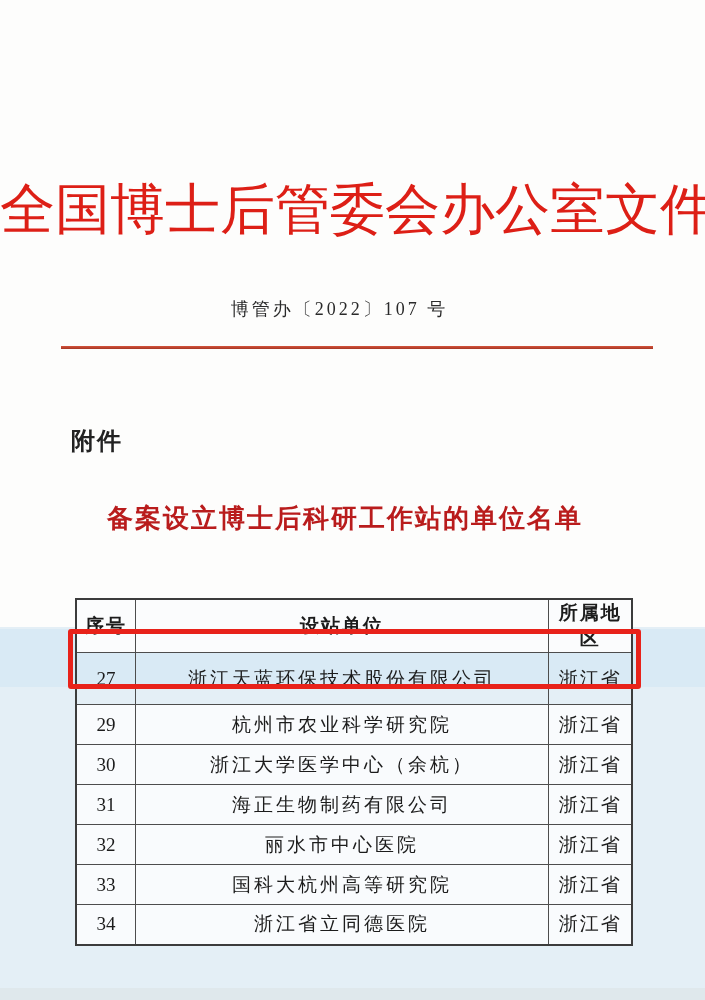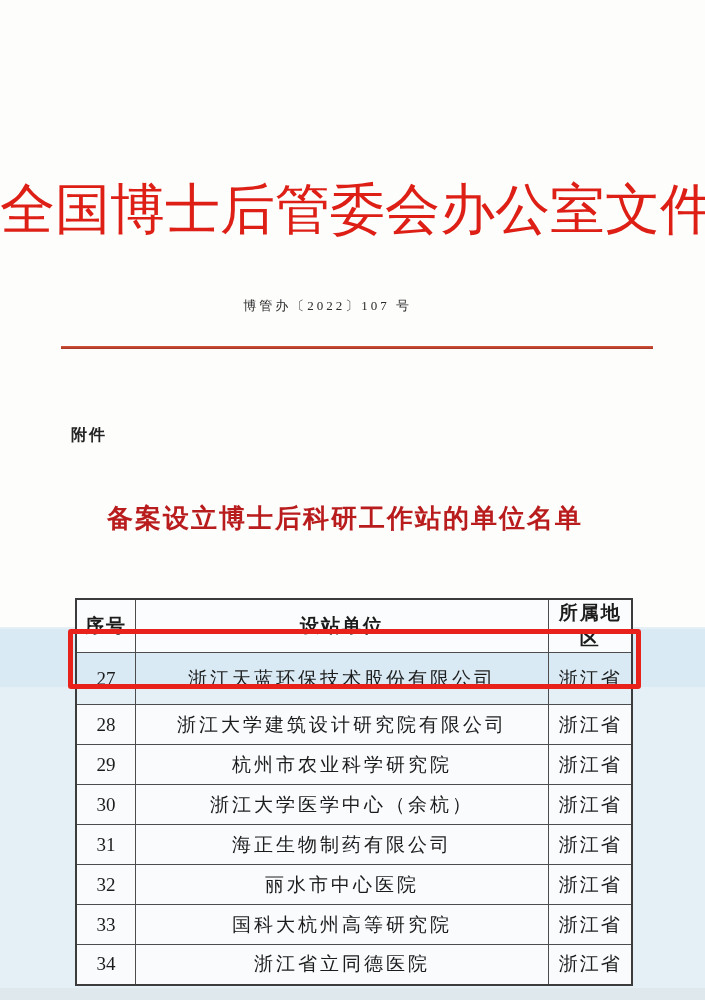--- a/index.html
+++ b/index.html
@@ -64,44 +64,44 @@
     letter-spacing: 0px;
     color: var(--title-red);
     font-family: "Liberation Serif", "DejaVu Serif", serif;
     white-space: nowrap;
     z-index: 2;
   }
 
   .doc-number {
     position: absolute;
     top: 297px;
-    left: 0;
+    left: 12px;
     width: 655px;
     text-align: center;
-    font-size: 13px;
+    font-size: 18px;
     letter-spacing: 3px;
     color: #2a2a2a;
     z-index: 2;
   }
 
   .red-rule {
     position: absolute;
     top: 346px;
     left: 61px;
     width: 592px;
     height: 3px;
     background: linear-gradient(to bottom, #d4543c, #a63524);
     z-index: 2;
   }
 
   .attachment-label {
     position: absolute;
     top: 425px;
     left: 71px;
-    font-size: 16px;
+    font-size: 24px;
     font-weight: bold;
     letter-spacing: 2px;
     color: #222;
     font-family: Liberation Serif, serif;
     z-index: 2;
   }
 
   .list-title {
     position: absolute;
     top: 501px;
@@ -189,25 +189,20 @@
       <th class="col-region">所属地区</th>
     </tr>
   </thead>
   <tbody>
   <tr class="highlighted">
     <td class="no-cell">27</td>
     <td class="unit-cell">浙江天蓝环保技术股份有限公司</td>
     <td class="region-cell">浙江省</td>
   </tr>
 
-  <tr>
-    <td class="no-cell">28</td>
-    <td class="unit-cell">浙江大学建筑设计研究院有限公司</td>
-    <td class="region-cell">浙江省</td>
-  </tr>
 
   <tr>
     <td class="no-cell">29</td>
     <td class="unit-cell">杭州市农业科学研究院</td>
     <td class="region-cell">浙江省</td>
   </tr>
 
   <tr>
     <td class="no-cell">30</td>
     <td class="unit-cell">浙江大学医学中心（余杭）</td>

